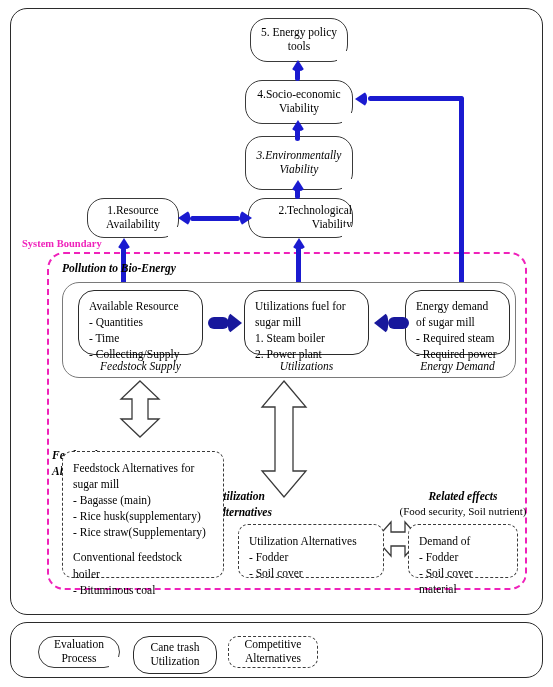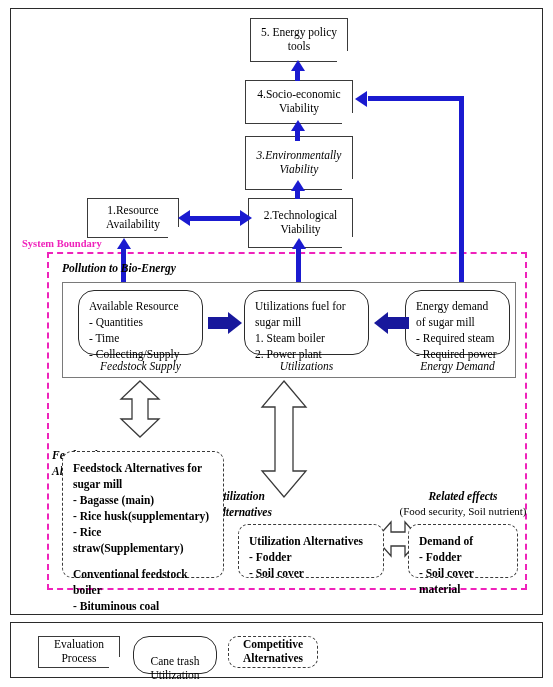--- a/index.html
+++ b/index.html
@@ -1,41 +1,41 @@
 <!DOCTYPE html>
 <html><head>
 <meta charset="utf-8">
 <style>
   html,body{margin:0;padding:0;background:#ffffff;}
   body{width:553px;height:687px;position:relative;
        font-family:"Liberation Serif","DejaVu Serif",serif;color:#000;}
   #canvas{position:absolute;left:0;top:0;width:553px;height:687px;overflow:hidden;}
 
-  .abs{position:absolute;box-sizing:border-box;}
+  .abs{position:absolute;box-sizing:border-box;border-radius:17px;}
 
   
   #outer-frame{left:10px;top:8px;width:533px;height:607px;border:1.5px solid #2b2b2b;background:#fff;}
   #legend-frame{left:10px;top:622px;width:533px;height:56px;border:1.5px solid #2b2b2b;background:#fff;}
 
   
   .fold{background:#fff;border:1px solid #3a3a3a;display:flex;align-items:center;
         justify-content:center;text-align:center;line-height:1.18;font-size:11.5px;}
   .fold .corner{position:absolute;right:-1px;bottom:-1px;width:11px;height:11px;overflow:hidden;}
   .fold .corner:before{content:"";position:absolute;right:0;bottom:0;width:11px;height:11px;
         background:#fff;border-left:1px solid #3a3a3a;border-top:1px solid #3a3a3a;
         transform:rotate(0deg);}
   .fold .corner:after{content:"";position:absolute;right:-1px;bottom:-1px;width:15px;height:1px;
         background:#3a3a3a;transform:rotate(-45deg);transform-origin:100% 100%;}
 
   
   .rbox{background:#fff;border:1.2px solid #2b2b2b;border-radius:16px;
         font-size:11.5px;line-height:1.38;padding:8px 10px;}
   
   .dbox{background:#fff;border:1.3px dashed #3a3a3a;border-radius:10px;
-        font-size:11.5px;line-height:1.40;padding:8px 10px;font-weight:bold;}
+        font-size:11.5px;line-height:1.40;padding:8px 10px;}
 
   .plainbox{background:#fff;border:1px solid #7a7a7a;}
 
   .ital{font-style:italic;font-weight:bold;font-size:11.5px;}
   .caption{font-style:italic;font-weight:normal;font-size:11.5px;text-align:center;}
 
   
   #sys-boundary{border:2.5px dashed #ef22bb;background:transparent;}
   #sys-boundary-label{color:#ef22bb;font-weight:bold;font-size:10.5px;
         font-family:"Liberation Serif",serif;white-space:nowrap;}
@@ -72,21 +72,21 @@
   <div class="abs fold" id="box-step4" style="left:245px;top:80px;width:108px;height:44px;">
     <span>4.Socio-economic Viability</span>
     <span class="corner"></span>
   </div>
 
   <div class="abs fold" id="box-step3" style="left:245px;top:136px;width:108px;height:54px;font-style:italic;">
     <span>3.Environmentally Viability</span>
     <span class="corner"></span>
   </div>
 
-  <div class="abs fold" id="box-step2" style="left:248px;top:198px;width:105px;height:50px;">
+  <div class="abs fold" id="box-step2" style="left:248px;top:198px;width:105px;height:40px;text-align:right;">
     <span>2.Technological Viability</span>
     <span class="corner"></span>
   </div>
 
   <div class="abs fold" id="box-step1" style="left:87px;top:198px;width:92px;height:40px;">
     <span>1.Resource Availability</span>
     <span class="corner"></span>
   </div>
 
   <div class="abs bluebar" style="left:295px;top:68px;width:5px;height:13px;"></div>
@@ -203,21 +203,21 @@
     <div>- Soil cover material</div>
   </div>
 
   <div class="abs" id="legend-frame"></div>
 
   <div class="abs fold" style="left:38px;top:636px;width:82px;height:32px;">
     <span style="line-height:1.2;">Evaluation Process</span>
     <span class="corner"></span>
   </div>
 
-  <div class="abs rbox" style="left:133px;top:636px;width:84px;height:32px;display:flex;align-items:flex-start;justify-content:center;text-align:center;padding:18px;line-height:1.2;">
+  <div class="abs rbox" style="left:133px;top:636px;width:84px;height:32px;display:flex;align-items:center;justify-content:center;text-align:center;padding:18px;line-height:1.2;">
     <span>Cane trash Utilization</span>
   </div>
 
   <div class="abs dbox" style="left:228px;top:636px;width:90px;height:32px;display:flex;align-items:center;justify-content:center;text-align:center;padding:2px;line-height:1.2;">
     <span>Competitive Alternatives</span>
   </div>
 
 </div>
 
 </body></html>

